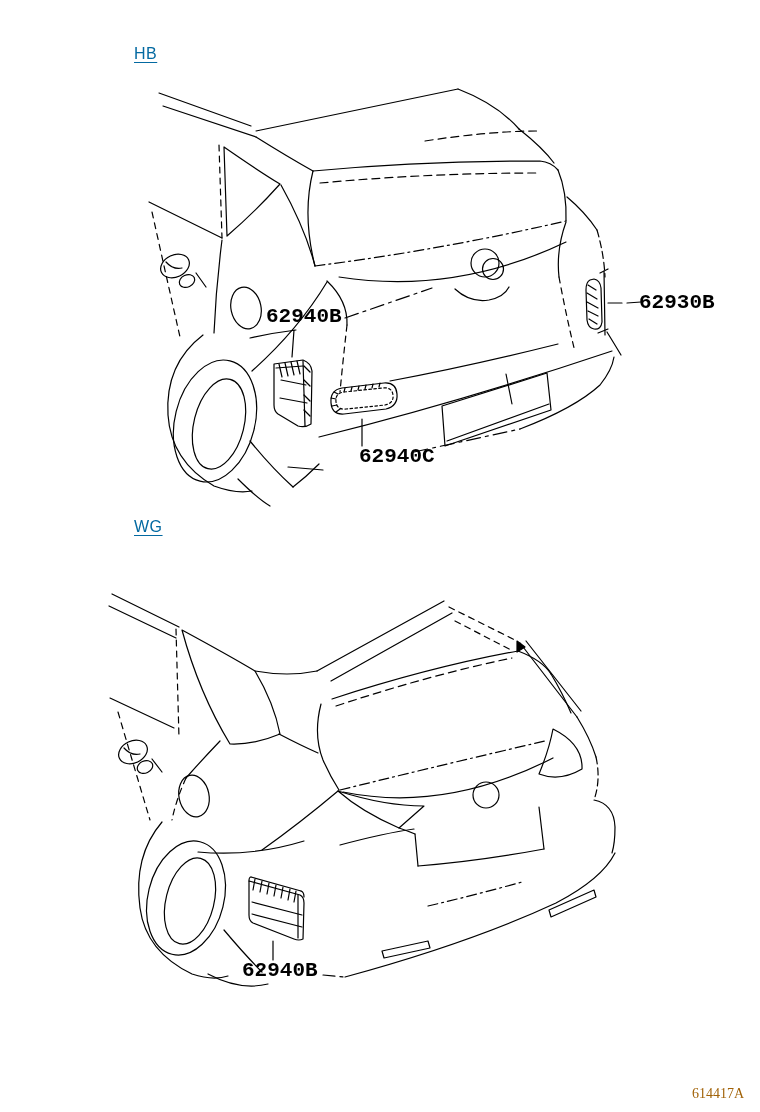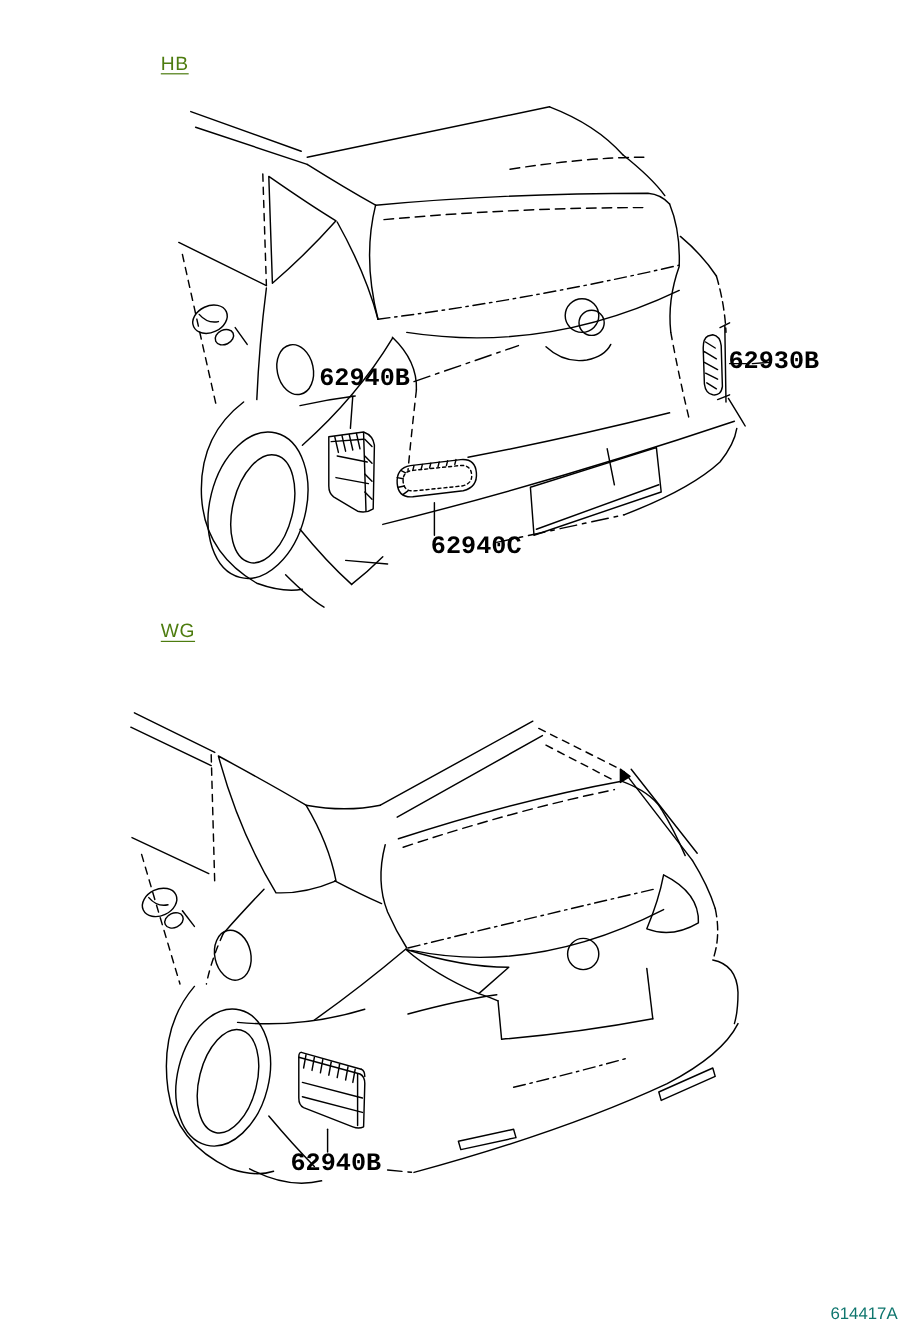--- a/index.html
+++ b/index.html
@@ -8,45 +8,45 @@
     width:760px;height:1112px;
     background:#ffffff;
     font-family:"Liberation Sans", sans-serif;
     overflow:hidden;
   }
   #lineart{position:absolute;left:0;top:0;}
   .variant-label{
     position:absolute;
     font-family:"Liberation Sans", sans-serif;
     font-size:16px;
-    color:#4d7c0f;
+    color:#0369a1;
     text-decoration:underline;
     text-underline-offset:3px;
     letter-spacing:0.5px;
   }
   .part-label{
     position:absolute;
     font-family:"Liberation Mono","DejaVu Sans Mono",monospace;
     font-size:21px;
     font-weight:700;
     color:#000;
     line-height:22px;
     white-space:nowrap;
     cursor:pointer;
   }
   .drawing-number{
     position:absolute;
-    font-family:Liberation Sans, sans-serif;
+    font-family:Liberation Serif, serif;
     font-size:14px;
-    color:#0f766e;
+    color:#a16207;
   }
   #hb-label{left:134px;top:45px;}
   #wg-label{left:134px;top:518px;}
   #hb-62940b{left:266px;top:306px;}
-  #hb-62930b{left:607px;top:292px;}
+  #hb-62930b{left:639px;top:292px;}
   #hb-62940c{left:331px;top:446px;margin-left:28px;}
   #wg-62940b{left:242px;top:960px;}
   #drawing-number{left:692px;top:1086px;}
 </style>
 </head>
 <body>
 
 <div id="canvas">
 
   <svg id="lineart" width="760" height="1112" viewBox="0 0 760 1112">

